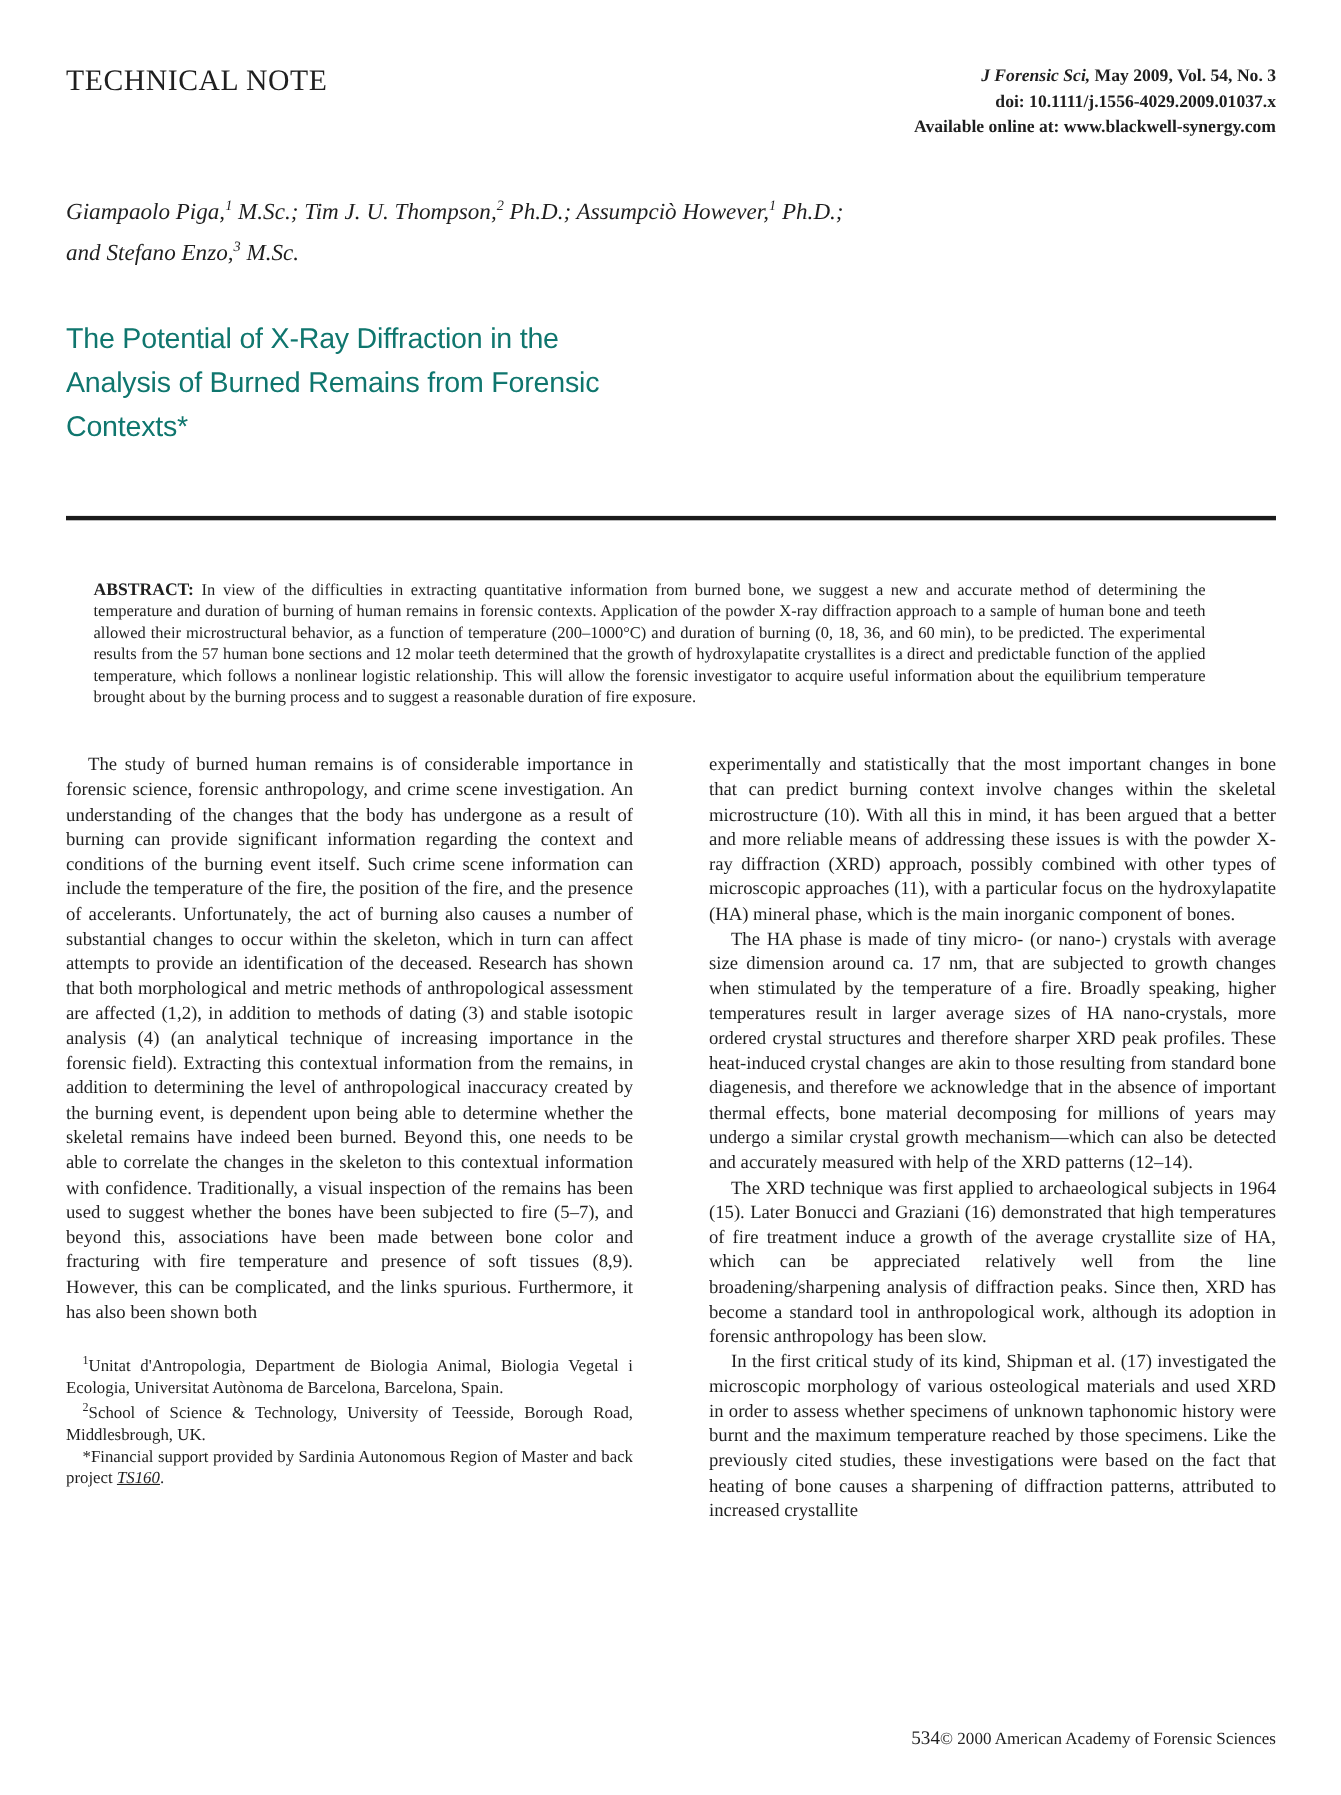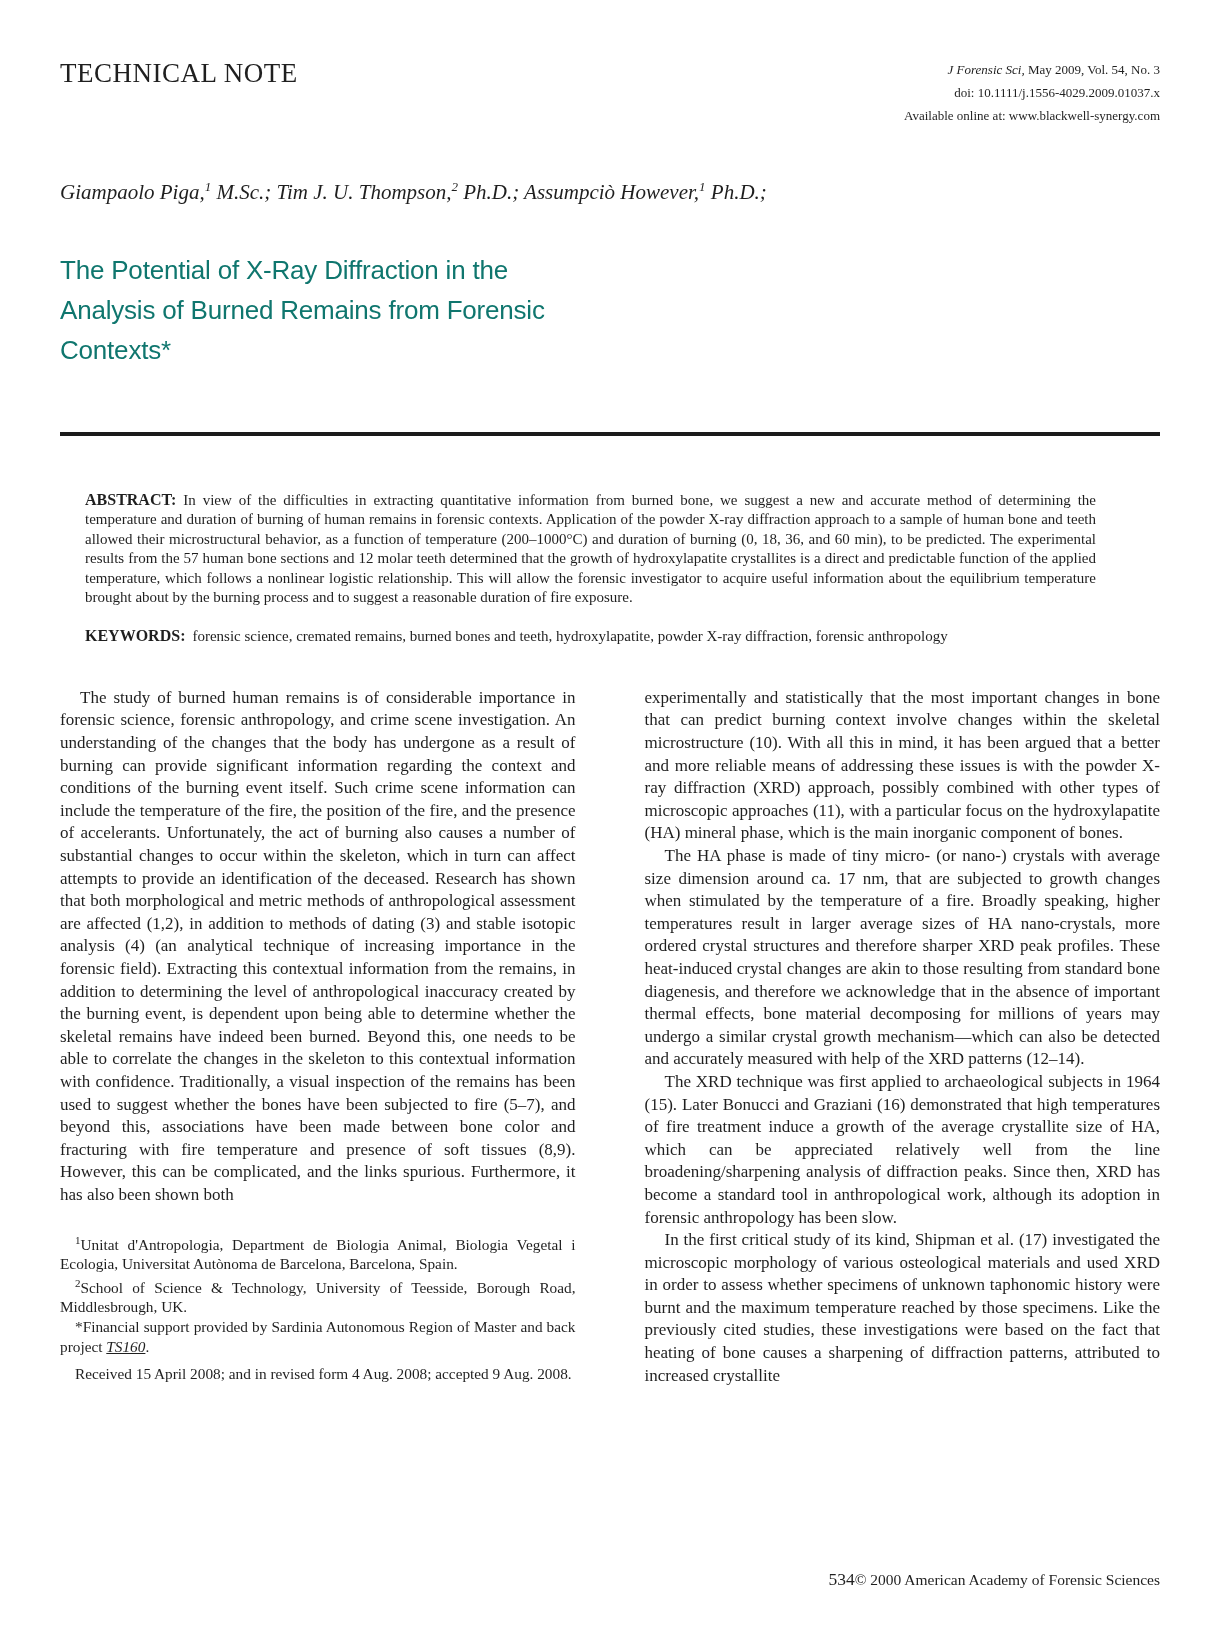--- a/index.html
+++ b/index.html
@@ -15,21 +15,21 @@
     overflow: hidden;
   }
   
   .header-row { display: flex; justify-content: space-between; align-items: flex-start; }
   .section-label {
     font-size: 27px;
     font-weight: normal;
     letter-spacing: 0.5px;
     white-space: nowrap;
   }
-  .journal-info { text-align: right; font-size: 13px; line-height: 23px; }
+  .journal-info { text-align: right; font-size: 16px; line-height: 23px; font-weight: bold; }
   .journal-info .ital { font-style: italic; }
   
   .authors { margin-top: 44px; font-style: italic; font-size: 21px; line-height: 31px; }
   .authors p { margin: 0; }
   .authors sup { font-size: 13px; font-style: italic; }
   
   .article-title {
     margin-top: 42px;
     font-family: "Liberation Sans", sans-serif;
     font-weight: 400;
@@ -88,46 +88,43 @@
     <div class="section-label">TECHNICAL NOTE</div>
     <div class="journal-info">
       <div><span class="ital">J Forensic Sci,</span><span> May 2009, Vol. 54, No. 3</span></div>
       <div>doi: 10.1111/j.1556-4029.2009.01037.x</div>
       <div>Available online at: www.blackwell-synergy.com</div>
     </div>
   </div>
 
   <div class="authors">
     <p><span>Giampaolo Piga,</span><sup>1</sup><span> M.Sc.; Tim J. U. Thompson,</span><sup>2</sup><span> Ph.D.; Assumpciò However,</span><sup>1</sup><span> Ph.D.;</span></p>
+    <p><span>and Stefano Enzo,</span><sup>3</sup><span> M.Sc.</span></p>
   </div>
 
   <h1 class="article-title">The Potential of X-Ray Diffraction in the
 Analysis of Burned Remains from Forensic
 Contexts*</h1>
 
   <div class="title-rule"></div>
 
   <section class="abstract">
     <p><span class="inline-label">ABSTRACT:</span><span>In view of the difficulties in extracting quantitative information from burned bone, we suggest a new and accurate method of determining the temperature and duration of burning of human remains in forensic contexts. Application of the powder X-ray diffraction approach to a sample of human bone and teeth allowed their microstructural behavior, as a function of temperature (200–1000°C) and duration of burning (0, 18, 36, and 60 min), to be predicted. The experimental results from the 57 human bone sections and 12 molar teeth determined that the growth of hydroxylapatite crystallites is a direct and predictable function of the applied temperature, which follows a nonlinear logistic relationship. This will allow the forensic investigator to acquire useful information about the equilibrium temperature brought about by the burning process and to suggest a reasonable duration of fire exposure.</span></p>
   </section>
 
-  <section class="keywords">
-    <p><span class="inline-label">KEYWORDS:</span><span>forensic science, cremated remains, burned bones and teeth, hydroxylapatite, powder X-ray diffraction, forensic anthropology</span></p>
-  </section>
 
   <div class="columns">
 
     <div class="col">
       <p class="body-par first-indent">The study of burned human remains is of considerable importance in forensic science, forensic anthropology, and crime scene investigation. An understanding of the changes that the body has undergone as a result of burning can provide significant information regarding the context and conditions of the burning event itself. Such crime scene information can include the temperature of the fire, the position of the fire, and the presence of accelerants. Unfortunately, the act of burning also causes a number of substantial changes to occur within the skeleton, which in turn can affect attempts to provide an identification of the deceased. Research has shown that both morphological and metric methods of anthropological assessment are affected (1,2), in addition to methods of dating (3) and stable isotopic analysis (4) (an analytical technique of increasing importance in the forensic field). Extracting this contextual information from the remains, in addition to determining the level of anthropological inaccuracy created by the burning event, is dependent upon being able to determine whether the skeletal remains have indeed been burned. Beyond this, one needs to be able to correlate the changes in the skeleton to this contextual information with confidence. Traditionally, a visual inspection of the remains has been used to suggest whether the bones have been subjected to fire (5–7), and beyond this, associations have been made between bone color and fracturing with fire temperature and presence of soft tissues (8,9). However, this can be complicated, and the links spurious. Furthermore, it has also been shown both</p>
 
       <div class="footnotes">
         <p><sup>1</sup><span>Unitat d'Antropologia, Department de Biologia Animal, Biologia Vegetal i Ecologia, Universitat Autònoma de Barcelona, Barcelona, Spain.</span></p>
         <p><sup>2</sup><span>School of Science &amp; Technology, University of Teesside, Borough Road, Middlesbrough, UK.</span></p>
         <p><span>*</span><span>Financial support provided by Sardinia Autonomous Region of Master and back project </span><span class="ital">TS160</span><span>.</span></p>
-        <p class="received">Received 15 April 2008; and in revised form 4 Aug. 2008; accepted 9 Aug. 2008.</p>
       </div>
     </div>
 
     <div class="col">
       <p class="body-par">experimentally and statistically that the most important changes in bone that can predict burning context involve changes within the skeletal microstructure (10). With all this in mind, it has been argued that a better and more reliable means of addressing these issues is with the powder X-ray diffraction (XRD) approach, possibly combined with other types of microscopic approaches (11), with a particular focus on the hydroxylapatite (HA) mineral phase, which is the main inorganic component of bones.</p>
       <p class="body-par first-indent">The HA phase is made of tiny micro- (or nano-) crystals with average size dimension around ca. 17 nm, that are subjected to growth changes when stimulated by the temperature of a fire. Broadly speaking, higher temperatures result in larger average sizes of HA nano-crystals, more ordered crystal structures and therefore sharper XRD peak profiles. These heat-induced crystal changes are akin to those resulting from standard bone diagenesis, and therefore we acknowledge that in the absence of important thermal effects, bone material decomposing for millions of years may undergo a similar crystal growth mechanism—which can also be detected and accurately measured with help of the XRD patterns (12–14).</p>
       <p class="body-par first-indent">The XRD technique was first applied to archaeological subjects in 1964 (15). Later Bonucci and Graziani (16) demonstrated that high temperatures of fire treatment induce a growth of the average crystallite size of HA, which can be appreciated relatively well from the line broadening/sharpening analysis of diffraction peaks. Since then, XRD has become a standard tool in anthropological work, although its adoption in forensic anthropology has been slow.</p>
       <p class="body-par first-indent">In the first critical study of its kind, Shipman et al. (17) investigated the microscopic morphology of various osteological materials and used XRD in order to assess whether specimens of unknown taphonomic history were burnt and the maximum temperature reached by those specimens. Like the previously cited studies, these investigations were based on the fact that heating of bone causes a sharpening of diffraction patterns, attributed to increased crystallite</p>
     </div>
 

